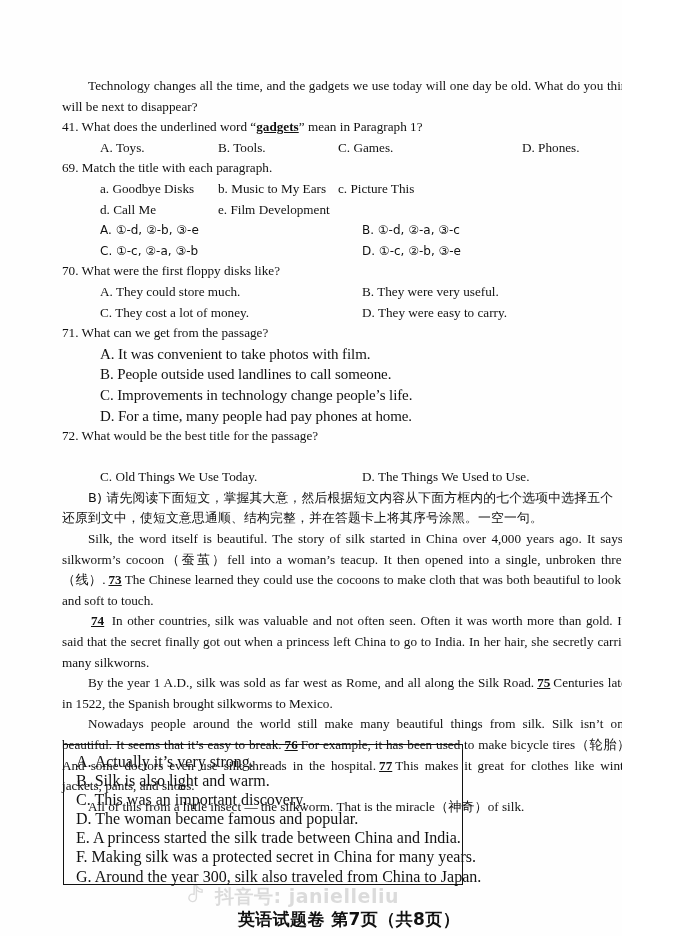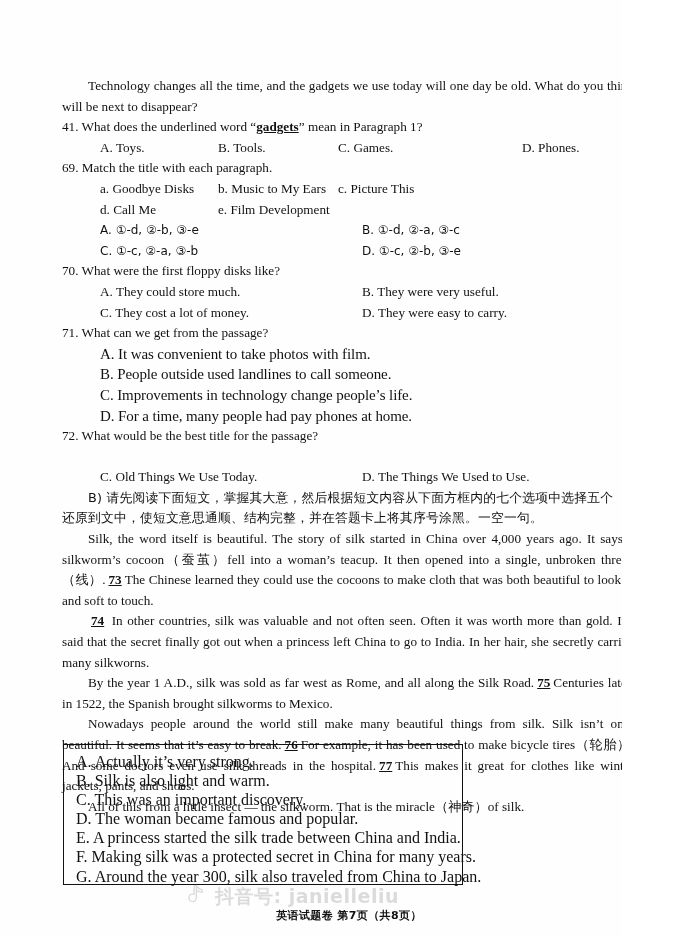--- a/index.html
+++ b/index.html
@@ -132,21 +132,21 @@
   }
 
   
   .footer {
     position: absolute;
     left: 0;
     top: 908px;
     width: 698px;
     text-align: center;
     font-family: "DejaVu Sans", "Liberation Sans", sans-serif;
-    font-size: 11px;
+    font-size: 17px;
     font-weight: bold;
     color: #111;
     letter-spacing: 0.4px;
   }
 
   
   .ghost {
     position: absolute;
     opacity: 0.055;
     font-family: "Liberation Serif", serif;

